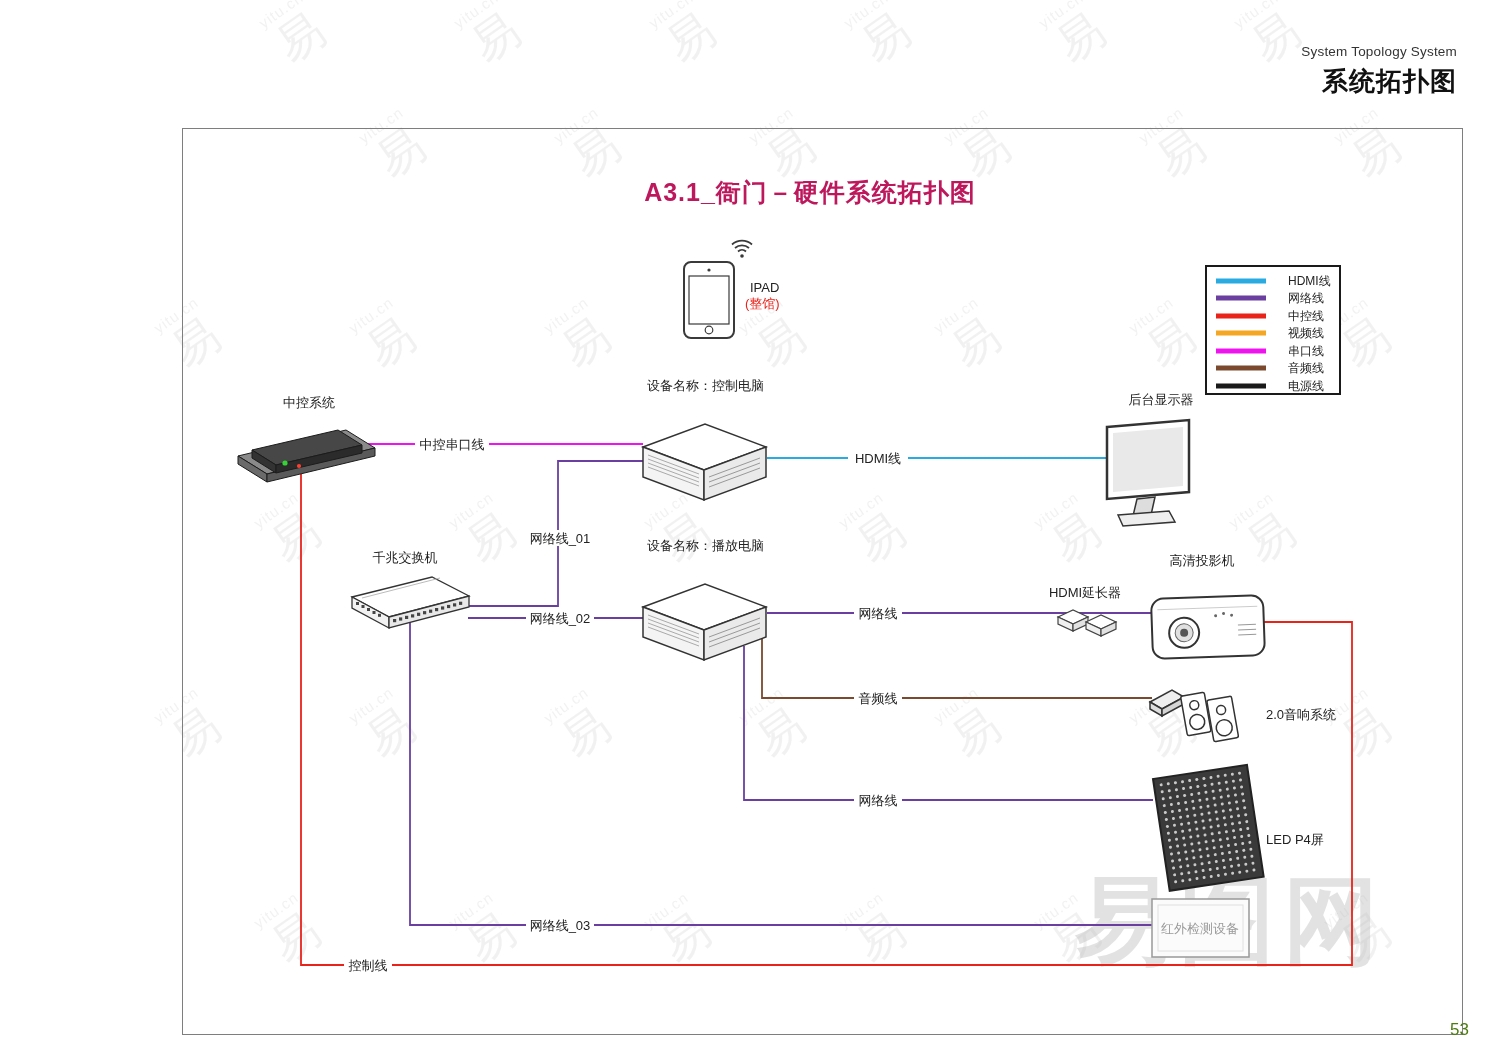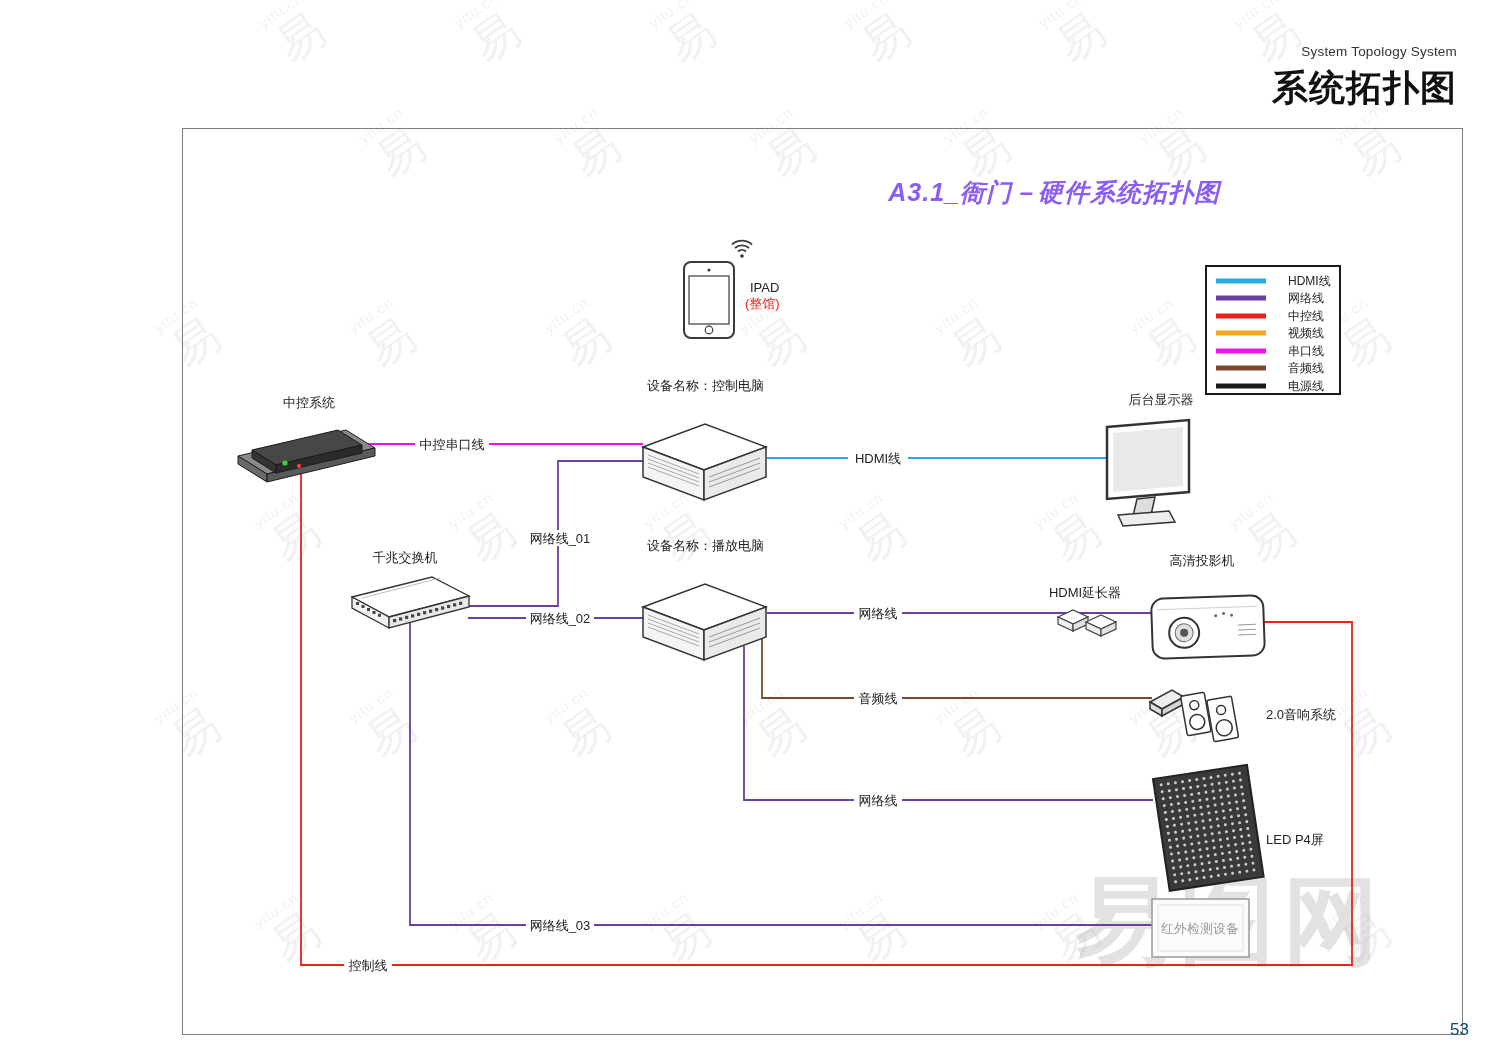--- a/index.html
+++ b/index.html
@@ -2,31 +2,31 @@
 <html><head>
 <meta charset="utf-8">
 <style>
   * { margin:0; padding:0; box-sizing:border-box; }
   html,body { width:1500px; height:1060px; background:#ffffff;
     font-family:"Liberation Sans", sans-serif; position:relative; overflow:hidden; }
   .abs { position:absolute; }
 
   
   #header-en { top:44px; right:43px; font-size:13.5px; color:#333; letter-spacing:.2px; }
-  #header-zh { top:64px; right:43px; font-size:36px; font-weight:700; color:#111; letter-spacing:1px; }
+  #header-zh { top:64px; right:43px; font-size:26px; font-weight:700; color:#111; letter-spacing:1px; }
 
   
   #frame { left:182px; top:128px; width:1281px; height:907px; border:1.5px solid #7e7e7e; }
 
   
-  #diagram-title { left:400px; top:176px; width:820px; text-align:right;
-    font-size:25px; font-weight:600; color:#8b5cf6; letter-spacing:1px;font-style:italic; }
+  #diagram-title { left:400px; top:176px; width:820px; text-align:center;
+    font-size:25px; font-weight:600; color:#be185d; letter-spacing:1px; }
 
   
-  #page-number { left:1450px; top:1020px; font-size:17px; color:#0c4a6e; }
+  #page-number { left:1450px; top:1020px; font-size:17px; color:#4d7c0f; }
 
   
   #wm-layer { left:0; top:0; width:1500px; height:1060px; pointer-events:none; }
   .wm { position:absolute; transform:translate(-50%,-50%) rotate(-35deg);
     text-align:center; color:#a9a9a9; opacity:.15; line-height:1; }
   .wm-site { display:block; font-size:15px; letter-spacing:1px; }
   .wm-glyph { display:block; font-size:46px; margin-top:3px; }
   #wm-big { left:1075px; top:858px; font-size:96px; font-weight:700;
     color:rgba(185,185,185,.42); letter-spacing:8px; pointer-events:none; }
 

